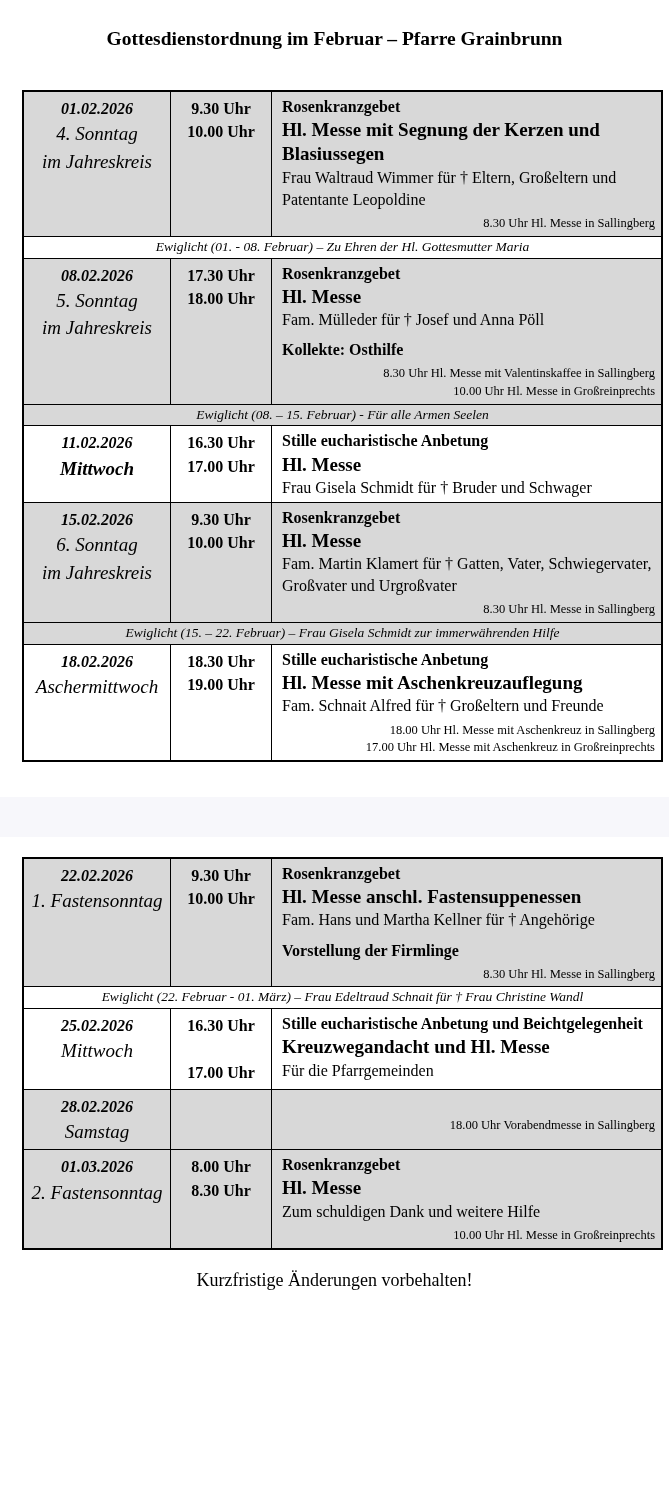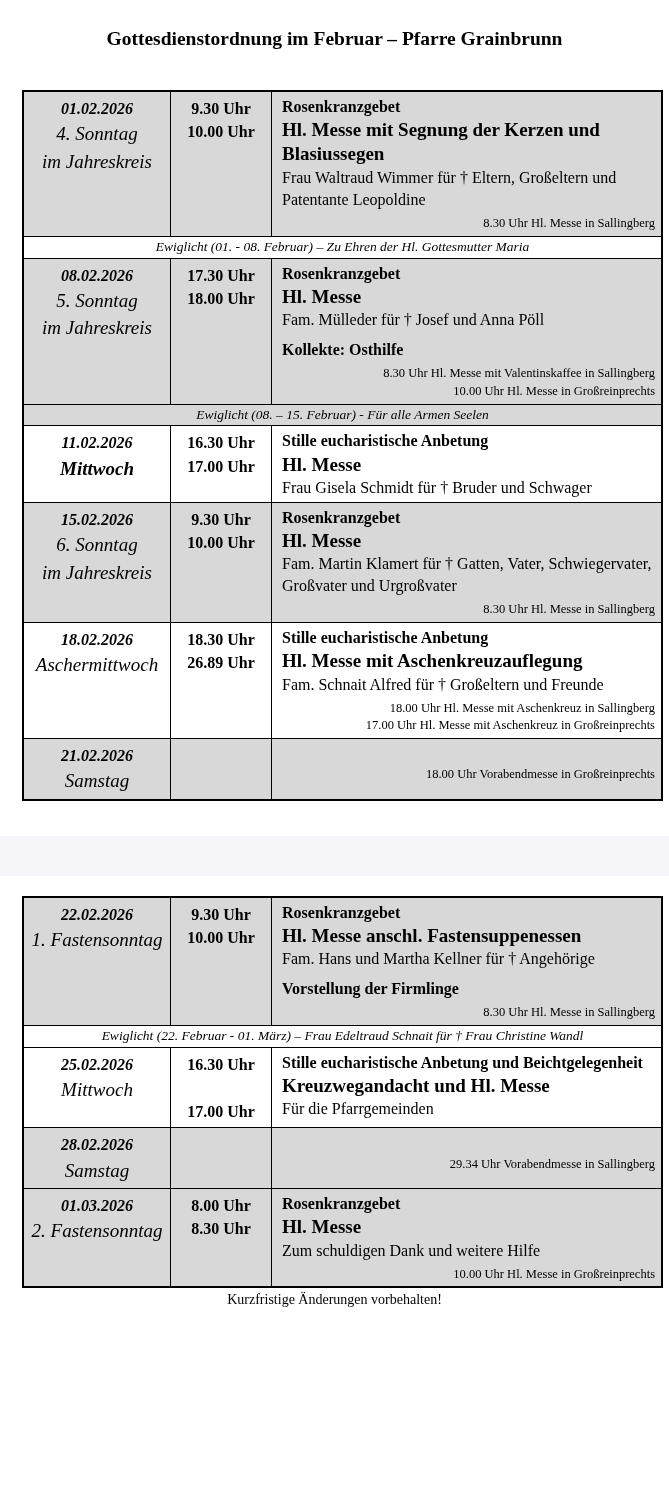--- a/index.html
+++ b/index.html
@@ -79,22 +79,22 @@
     padding: 1px 8px !important;
   }
   .page-break-band {
     width: 669px;
     height: 40px;
     margin-top: 35px;
     background: var(--band, #f7f7fb);
   }
   .footer-note {
     text-align: center;
-    font-size: 14px;
-    margin-top: 4px;
+    font-size: 18px;
+    margin-top: 20px;
   }
 </style>
 </head>
 <body>
 
 <div class="page-title">Gottesdienstordnung im Februar – Pfarre Grainbrunn</div>
 
 <div class="table-wrap first" id="table-mount-0">
     <table class="sched">
       <tbody>
@@ -196,62 +196,47 @@
               <div class="line-bold">Rosenkranzgebet</div>
               <div class="line-bold-large">Hl. Messe</div>
               <div class="line-normal">Fam. Martin Klamert für † Gatten, Vater, Schwiegervater, Großvater und Urgroßvater</div>
               <div class="notes">
                 <div>8.30 Uhr Hl. Messe in Sallingberg</div>
               </div>
             </div>
           </td>
         </tr>
         <tr>
+          <td class="ew-cell shaded" colspan="3"><span>Ewiglicht (15. – 22. Februar) – Frau Gisela Schmidt zur immerwährenden Hilfe</span></td>
+        </tr>
+        <tr>
           <td class="c-date">
             <div class="date-inner">
               <div class="date-line">18.02.2026</div>
               <div class="sub-line">Aschermittwoch</div>
             </div>
           </td>
           <td class="c-time">
             <div class="time-inner">
               <div class="time-line">18.30 Uhr</div>
-              <div class="time-line">26.89 Uhr</div>
+              <div class="time-line">19.00 Uhr</div>
             </div>
           </td>
           <td class="c-main">
             <div class="main-inner">
               <div class="line-bold">Stille eucharistische Anbetung</div>
               <div class="line-bold-large">Hl. Messe mit Aschenkreuzauflegung</div>
               <div class="line-normal">Fam. Schnait Alfred für † Großeltern und Freunde</div>
               <div class="notes">
                 <div>18.00 Uhr Hl. Messe mit Aschenkreuz in Sallingberg</div>
                 <div>17.00 Uhr Hl. Messe mit Aschenkreuz in Großreinprechts</div>
               </div>
             </div>
           </td>
         </tr>
-        <tr>
-          <td class="c-date shaded">
-            <div class="date-inner">
-              <div class="date-line">21.02.2026</div>
-              <div class="sub-line">Samstag</div>
-            </div>
-          </td>
-          <td class="c-time shaded">
-            <div class="time-inner"></div>
-          </td>
-          <td class="c-main shaded">
-            <div class="main-inner">
-              <div class="notes">
-                <div>18.00 Uhr Vorabendmesse in Großreinprechts</div>
-              </div>
-            </div>
-          </td>
-        </tr>
       </tbody>
     </table>
   </div>
 
 <div class="page-break-band"></div>
 
 <div class="table-wrap second" id="table-mount-1">
     <table class="sched">
       <tbody>
         <tr>
@@ -310,21 +295,21 @@
               <div class="date-line">28.02.2026</div>
               <div class="sub-line">Samstag</div>
             </div>
           </td>
           <td class="c-time shaded">
             <div class="time-inner"></div>
           </td>
           <td class="c-main shaded">
             <div class="main-inner">
               <div class="notes">
-                <div>29.34 Uhr Vorabendmesse in Sallingberg</div>
+                <div>18.00 Uhr Vorabendmesse in Sallingberg</div>
               </div>
             </div>
           </td>
         </tr>
         <tr>
           <td class="c-date shaded">
             <div class="date-inner">
               <div class="date-line">01.03.2026</div>
               <div class="sub-line">2. Fastensonntag</div>
             </div>

